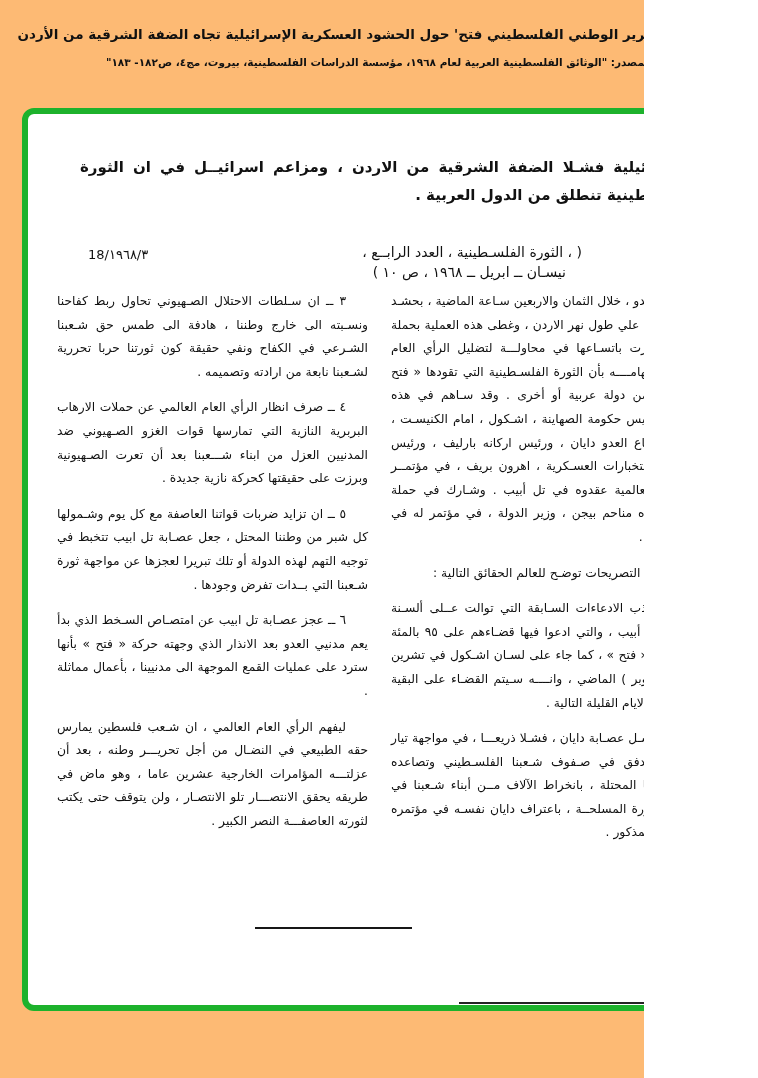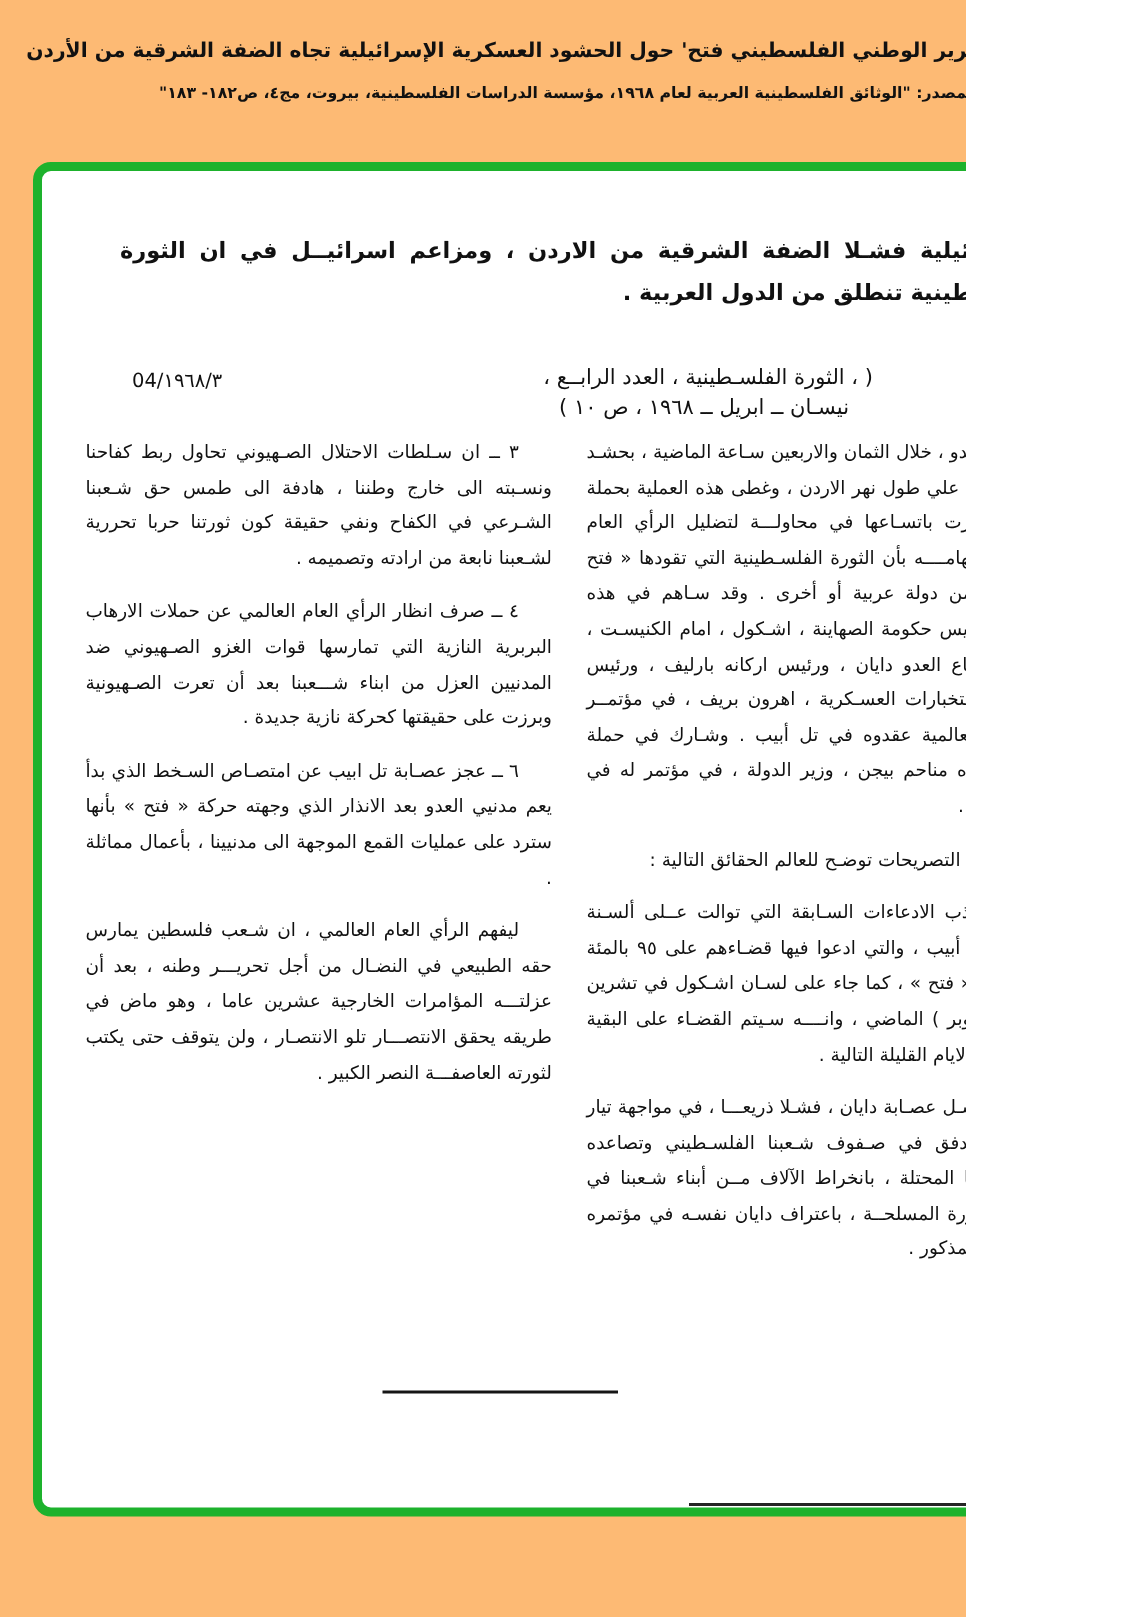--- a/index.html
+++ b/index.html
@@ -58,36 +58,37 @@
   <div class="hdr hdr-source">المصدر: "الوثائق الفلسطينية العربية لعام ١٩٦٨، مؤسسة الدراسات الفلسطينية، بيروت، مج٤، ص١٨٢- ١٨٣"</div>
 
   <div class="frame"></div>
   <div class="paper-edge"></div>
 
   <div class="title-block">
     <div class="title-line">الاسرائيلية فشـلا الضفة الشرقية من الاردن ، ومزاعم اسرائيــل في ان الثورة</div>
     <div class="title-line last">الفلسطينية تنطلق من الدول العربية .</div>
   </div>
 
-  <div class="date">١٩٦٨/٣/04</div>
+  <div class="date">١٩٦٨/٣/18</div>
 
   <div class="citation">
     <div>( ، الثورة الفلسـطينية ، العدد الرابــع ،</div>
     <div class="cit2">نيسـان ــ ابريل ــ ١٩٦٨ ، ص ١٠ )</div>
   </div>
 
   <div class="col col-right">
     <p>قام العدو ، خلال الثمان والاربعين سـاعة الماضية ، بحشـد قوات كبيرة علي طول نهر الاردن ، وغطى هذه العملية بحملة دعاوية تميزت باتسـاعها في محاولـــة لتضليل الرأي العام العالمي وايهامــــه بأن الثورة الفلسـطينية التي تقودها « فتح » تنطلق من دولة عربية أو أخرى . وقد سـاهم في هذه الحملة : رئيس حكومة الصهاينة ، اشـكول ، امام الكنيسـت ، ووزير دفـــاع العدو دايان ، ورئيس اركانه بارليف ، ورئيس قسـم الاسـتخبارات العسـكرية ، اهرون بريف ، في مؤتمــر للصحافة العالمية عقدوه في تل أبيب . وشـارك في حملة التضليل هذه مناحم بيجن ، وزير الدولة ، في مؤتمر له في رامات جان .</p>
     <p>ان هذه التصريحات توضـح للعالم الحقائق التالية :</p>
     <p>١ ــ كذب الادعاءات السـابقة التي توالت عــلى ألسـنة مجرمي تل أبيب ، والتي ادعوا فيها قضـاءهم على ٩٥ بالمئة من تنظيم « فتح » ، كما جاء على لسـان اشـكول في تشرين الاول ( اكتوبر ) الماضي ، وانــــه سـيتم القضـاء على البقية الباقية في الايام القليلة التالية .</p>
     <p>٢ ــ فشـل عصـابة دايان ، فشـلا ذريعـــا ، في مواجهة تيار الثورة المتدفق في صـفوف شـعبنا الفلسـطيني وتصاعده داخل أرضنا المحتلة ، بانخراط الآلاف مــن أبناء شـعبنا في صفوف الثورة المسلحــة ، باعتراف دايان نفسـه في مؤتمره الصـحفي المذكور .</p>
   </div>
 
   <div class="col col-left">
     <p>٣ ــ ان سـلطات الاحتلال الصـهيوني تحاول ربط كفاحنا ونسـبته الى خارج وطننا ، هادفة الى طمس حق شـعبنا الشـرعي في الكفاح ونفي حقيقة كون ثورتنا حربا تحررية لشـعبنا نابعة من ارادته وتصميمه .</p>
     <p>٤ ــ صرف انظار الرأي العام العالمي عن حملات الارهاب البربرية النازية التي تمارسها قوات الغزو الصـهيوني ضد المدنيين العزل من ابناء شـــعبنا بعد أن تعرت الصـهيونية وبرزت على حقيقتها كحركة نازية جديدة .</p>
+    <p>٥ ــ ان تزايد ضربات قواتنا العاصفة مع كل يوم وشـمولها كل شبر من وطننا المحتل ، جعل عصـابة تل ابيب تتخبط في توجيه التهم لهذه الدولة أو تلك تبريرا لعجزها عن مواجهة ثورة شـعبنا التي بــدات تفرض وجودها .</p>
     <p>٦ ــ عجز عصـابة تل ابيب عن امتصـاص السـخط الذي بدأ يعم مدنيي العدو بعد الانذار الذي وجهته حركة « فتح » بأنها سترد على عمليات القمع الموجهة الى مدنيينا ، بأعمال مماثلة .</p>
     <p>ليفهم الرأي العام العالمي ، ان شـعب فلسطين يمارس حقه الطبيعي في النضـال من أجل تحريـــر وطنه ، بعد أن عزلتـــه المؤامرات الخارجية عشرين عاما ، وهو ماض في طريقه يحقق الانتصـــار تلو الانتصـار ، ولن يتوقف حتى يكتب لثورته العاصفـــة النصر الكبير .</p>
   </div>
 
   <div class="divider"></div>
 
 </div>
 
 </body></html>

